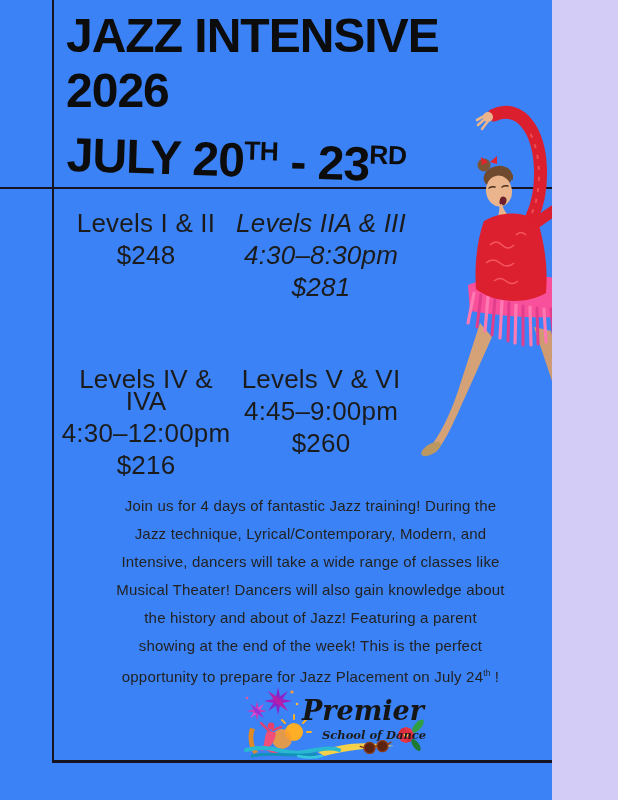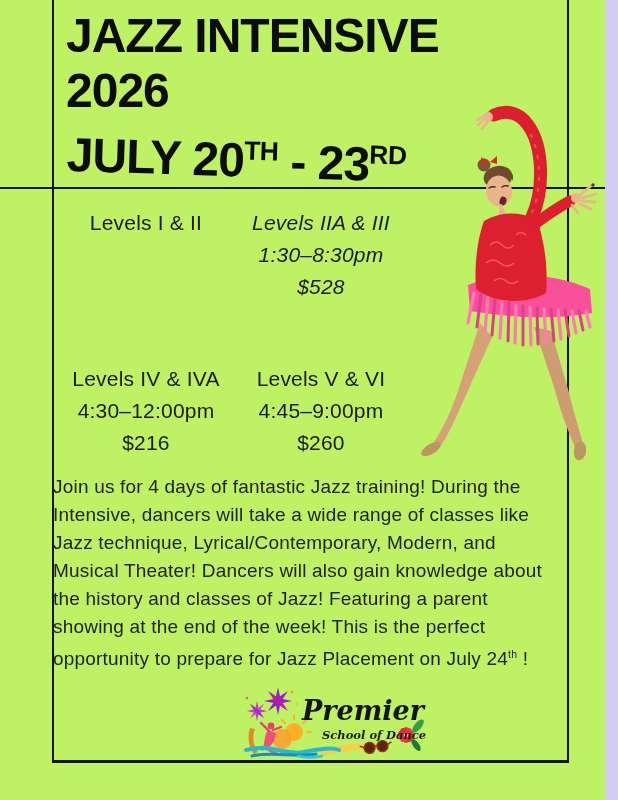--- a/index.html
+++ b/index.html
@@ -1,37 +1,37 @@
 <!DOCTYPE html>
 <html><head>
 <meta charset="utf-8">
 <style>
   html,body{margin:0;padding:0;background:#d3ccf6;}
-  .page{position:relative;width:605px;height:800px;background:#bef264;overflow:hidden;
+  .page{position:relative;width:552px;height:800px;background:#3b82f6;overflow:hidden;
         font-family:"Liberation Sans",sans-serif;color:#161616;}
   
   .vline{position:absolute;width:2px;background:#171422;z-index:1;}
   .vline.left{left:52px;top:0;height:762px;}
   .vline.right{left:567px;top:0;height:762px;}
   .hline{position:absolute;height:2px;background:#171422;z-index:1;}
   .hline.top{left:0;top:187px;width:618px;}
   .hline.bottom{left:52px;top:760px;width:517px;height:3px;}
   
   .title{position:absolute;left:66px;top:8px;z-index:2;font-weight:bold;
          font-size:48px;line-height:55px;letter-spacing:-1px;color:#0c0c0c;}
   .title .t3{transform:rotate(1.8deg);transform-origin:left bottom;}
   .title sup{font-size:0.55em;vertical-align:super;letter-spacing:-0.5px;}
   
-  .cell{position:absolute;width:180px;text-align:center;z-index:2;font-size:21px;color:#1b1b1b;}
+  .cell{position:absolute;width:180px;text-align:center;z-index:2;font-size:26px;color:#1b1b1b;}
   .cell div{margin-bottom:10px;line-height:22px;letter-spacing:0.2px;}
   .r1c1{left:56px;top:212px;} .r1c2{left:231px;top:212px;font-style:italic;}
   .r2c1{left:56px;top:368px;} .r2c2{left:231px;top:368px;}
   
-  .desc{position:absolute;left:53px;top:473px;width:515px;text-align:left;z-index:2;
-        font-size:19px;line-height:28px;color:#222;letter-spacing:0.2px;}
+  .desc{position:absolute;left:53px;top:492px;width:515px;text-align:center;z-index:2;
+        font-size:15px;line-height:28px;color:#222;letter-spacing:0.2px;}
   .desc div{white-space:nowrap;}
   .desc sup{font-size:0.55em;vertical-align:super;}
   
   .logo{position:absolute;left:242px;top:686px;z-index:2;}
   .dancer{position:absolute;left:420px;top:95px;z-index:4;pointer-events:none;}
 </style>
 </head>
 <body>
 
 <div class="page">
@@ -42,43 +42,44 @@
   <div class="hline bottom"></div>
 
   <div class="title">
     <div>JAZZ INTENSIVE</div>
     <div>2026</div>
     <div class="t3"><span>JULY 20</span><sup>TH</sup><span> - 23</span><sup>RD</sup></div>
   </div>
 
   <div class="cell r1c1">
     <div>Levels I &amp; II</div>
+    <div>$248</div>
   </div>
   <div class="cell r1c2">
     <div>Levels IIA &amp; III</div>
-    <div>1:30–8:30pm</div>
-    <div>$528</div>
+    <div>4:30–8:30pm</div>
+    <div>$281</div>
   </div>
   <div class="cell r2c1">
     <div>Levels IV &amp; IVA</div>
     <div>4:30–12:00pm</div>
     <div>$216</div>
   </div>
   <div class="cell r2c2">
     <div>Levels V &amp; VI</div>
     <div>4:45–9:00pm</div>
     <div>$260</div>
   </div>
 
   <div class="desc">
     <div>Join us for 4 days of fantastic Jazz training! During the</div>
+    <div>Jazz technique, Lyrical/Contemporary, Modern, and</div>
     <div>Intensive, dancers will take a wide range of classes like</div>
-    <div>Jazz technique, Lyrical/Contemporary, Modern, and</div>
     <div>Musical Theater! Dancers will also gain knowledge about</div>
-    <div>the history and classes of Jazz! Featuring a parent</div>
+    <div>the history and about of Jazz! Featuring a parent</div>
     <div>showing at the end of the week! This is the perfect</div>
     <div><span>opportunity to prepare for Jazz Placement on July 24</span><sup>th</sup><span> !</span></div>
   </div>
 
   <div class="logo">
     <svg width="188" height="75" viewBox="0 0 188 75">
 
       <g>
         <path d="M 8,42 C 5,52 7,62 12,68 L 16,66 C 11,60 10,50 13,43 Z" fill="#e08a26"></path>
       </g>

